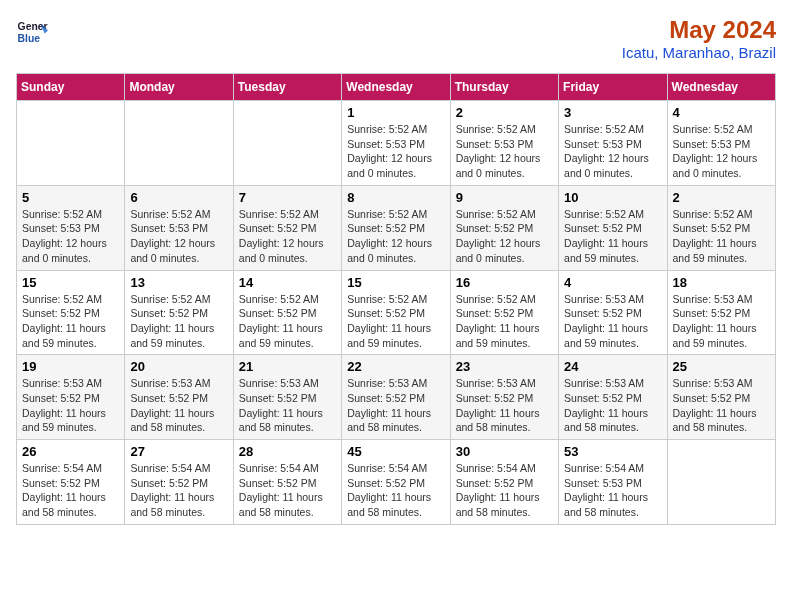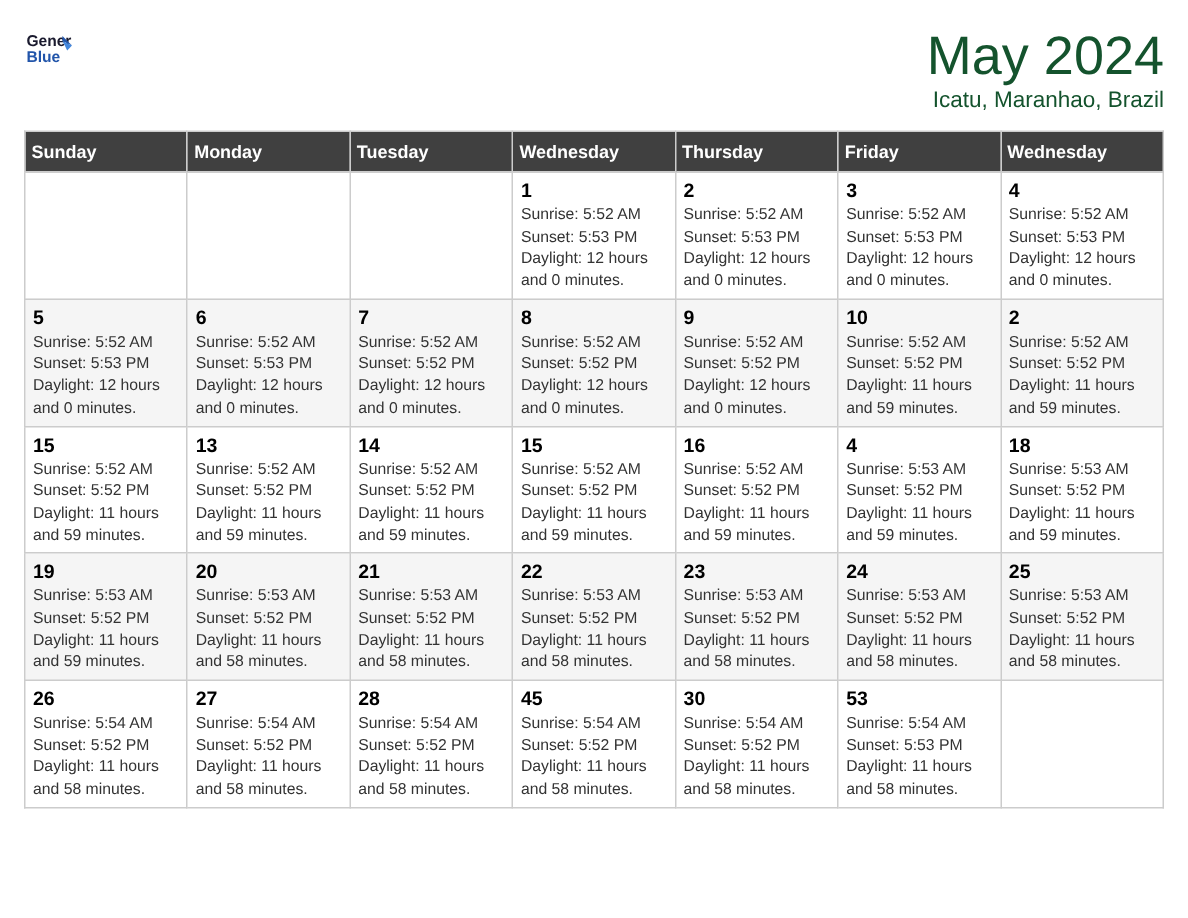--- a/index.html
+++ b/index.html
@@ -22,35 +22,35 @@
       gap: 4px;
     }
     .logo-icon {
       width: 32px;
       height: 32px;
     }
     .title-block {
       text-align: right;
     }
     .month-year {
-      font-size: 36px;
-      font-weight: normal;
-      color: #14532d;
+      font-size: 24px;
+      font-weight: bold;
+      color: #c2410c;
     }
     .location {
       font-size: 15px;
-      color: #14532d;
+      color: #1d4ed8;
     }
     .calendar {
       width: 100%;
       border-collapse: collapse;
       font-size: 11px;
     }
     .calendar th {
-      background: #404040;
+      background: #be185d;
       color: #fff;
       padding: 6px 4px;
       text-align: left;
       font-size: 12px;
       font-weight: bold;
       border: 1px solid #ccc;
     }
     .calendar td {
       vertical-align: top;
       border: 1px solid #ccc;

